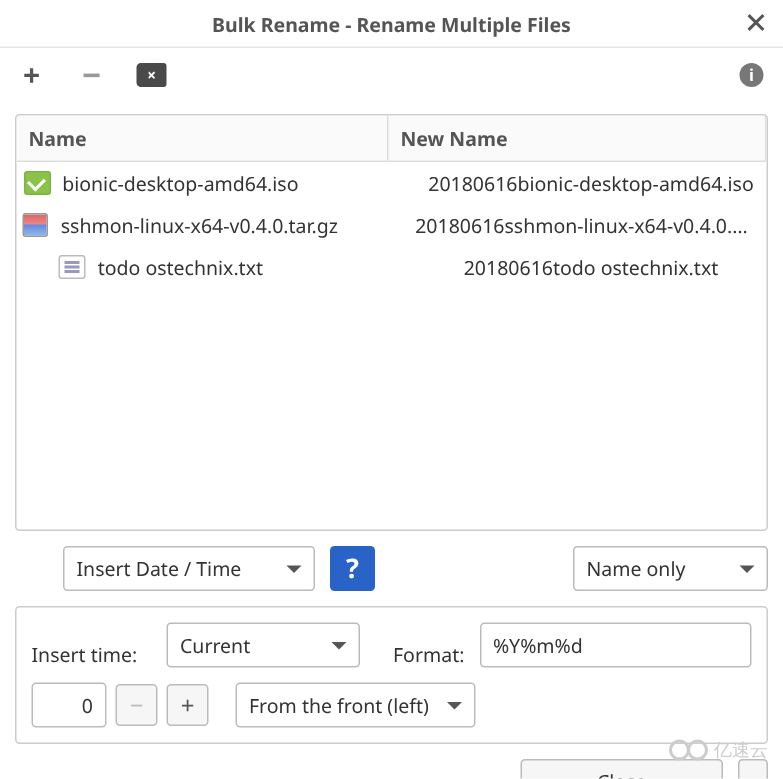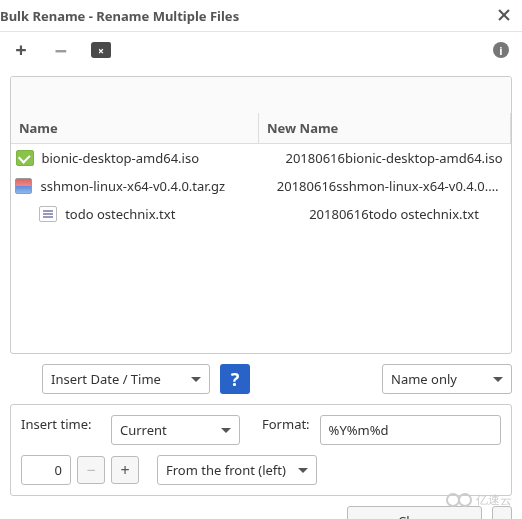--- a/index.html
+++ b/index.html
@@ -1,37 +1,37 @@
 <!DOCTYPE html>
 <html><head>
 <meta charset="utf-8">
 <style>
   * { box-sizing: border-box; font-family: "Noto Sans", "DejaVu Sans", Arial, sans-serif; }
   html, body { margin: 0; padding: 0; width: 522px; height: 519px; background: #fff; color: #333; font-size: 13px; }
 
-  .titlebar { height: 32px; display: flex; align-items: center; justify-content: flex-start; position: relative; border-bottom: 1px solid #e5e5e5; }
+  .titlebar { height: 32px; display: flex; align-items: center; justify-content: center; position: relative; border-bottom: 1px solid #e5e5e5; }
   .titlebar .title { font-weight: bold; color: #555; }
   .titlebar .close-x { position: absolute; right: 10px; top: 7px; width: 16px; height: 16px; cursor: pointer; color: #555; }
   .titlebar .close-x::before, .titlebar .close-x::after { content:""; position:absolute; left:7px; top:1px; width:2px; height:14px; background:#555; }
   .titlebar .close-x::before { transform: rotate(45deg); }
   .titlebar .close-x::after  { transform: rotate(-45deg); }
 
   .toolbar { height: 36px; display:flex; align-items:center; padding: 0 10px; gap: 18px; }
   .toolbar .spacer { flex: 1; }
   .tb-icon { width: 22px; height: 22px; display:flex; align-items:center; justify-content:center; cursor:pointer; color:#555; }
   .plus { font-size: 20px; font-weight: bold; color: #555; line-height: 1; }
   .minus { font-size: 22px; font-weight: bold; color: #999; line-height: 1; }
   .clear-tag { width: 20px; height: 16px; background:#4a4a4a; border-radius:3px 2px 2px 3px; position:relative; display:flex; align-items:center; justify-content:center; }
   .clear-tag::before { content:""; position:absolute; left:-7px; top:0; border:8px solid transparent; border-right:7px solid #4a4a4a; }
   .clear-tag .x { color:#fff; font-size:11px; font-weight:bold; }
   .info-dot { width:16px; height:16px; border-radius:50%; background:#777; color:#fff; font-weight:bold; font-size:11px; display:flex; align-items:center; justify-content:center; }
 
   .listbox { margin: 8px 10px 0 10px; border:1px solid #ccc; border-radius:3px; height: 278px; overflow:hidden; }
   .list-header { display:flex; background:#fafafa; border-bottom:1px solid #ddd; }
-  .list-header .col { padding:6px 8px; font-weight:bold; color:#555; border-right:1px solid #ddd;margin-top:36px; }
+  .list-header .col { padding:6px 8px; font-weight:bold; color:#555; border-right:1px solid #ddd; }
   .col-name { width: 248px; }
   .col-new  { flex:1; }
   .row { display:flex; padding: 5px 4px; align-items:center;justify-content:center; }
   .row .cell { padding: 0 4px; overflow:hidden; white-space:nowrap; text-overflow:ellipsis; }
   .row .icon { width:18px; height:16px; margin-right:4px; display:inline-block; vertical-align:middle; border-radius:2px; }
   .ico-green { background:#8bc34a; border:1px solid #7cb342; position:relative; }
   .ico-green::after { content:""; position:absolute; inset:3px; border:2px solid #fff; border-top:none; border-right:none; transform:rotate(-45deg) translateY(-1px); }
   .ico-arch  { background:linear-gradient(#d66, #e88 50%, #68d 50%, #8be); border:1px solid #999; }
   .ico-text  { background:#fff; border:1px solid #bbb; position:relative; }
   .ico-text::before { content:""; position:absolute; left:3px; right:3px; top:3px; height:2px; background:#99b; box-shadow: 0 3px 0 #99b, 0 6px 0 #99b; }
@@ -42,21 +42,21 @@
 
   .dropdown, .textinput, .numinput { border:1px solid #bbb; border-radius:3px; background:#fff; height:30px; display:flex; align-items:center; }
   .dropdown { padding: 0 8px; cursor:pointer; position:relative; }
   .dropdown .caret { margin-left:auto; width:0; height:0; border:5px solid transparent; border-top-color:#555; transform:translateY(3px); }
   .textinput { padding: 0 8px; }
   .numinput { padding: 0 8px; justify-content:flex-end; }
 
   .helpbox { width:30px; height:30px; background:#2a63c8; color:#fff; font-weight:bold; font-size:18px; display:flex; align-items:center; justify-content:center; border-radius:3px; cursor:pointer; }
 
   .panel { border:1px solid #ccc; border-radius:3px; padding: 10px; display:flex; flex-direction:column; gap:10px; }
-  .panel-row { display:flex; align-items:flex-start; gap:10px; }
+  .panel-row { display:flex; align-items:flex-end; gap:10px; }
   .label { color:#333; }
   .stepper { display:flex; align-items:center; gap:6px; }
   .step-btn { width:28px; height:28px; border:1px solid #bbb; border-radius:3px; background:#f6f6f6; display:flex; align-items:center; justify-content:center; cursor:pointer; font-size:16px; color:#555; }
   .step-btn.off { color:#bbb; }
 
   .footer { padding: 4px 10px 10px 10px; display:flex; justify-content:flex-end; gap:10px; align-items:center; }
   .btn { border:1px solid #bbb; border-radius:3px; background:#f6f6f6; height:30px; padding:0 50px; cursor:pointer; display:flex; align-items:center; }
   .btn.small { padding:0 6px; width:20px; }
   .watermark { position:absolute; right:10px; bottom:10px; color:#ccc; font-size:12px; display:flex; align-items:center; gap:4px; pointer-events:none; }
   .watermark .ring { width:14px; height:14px; border:2px solid #ccc; border-radius:50%; display:inline-block; }

